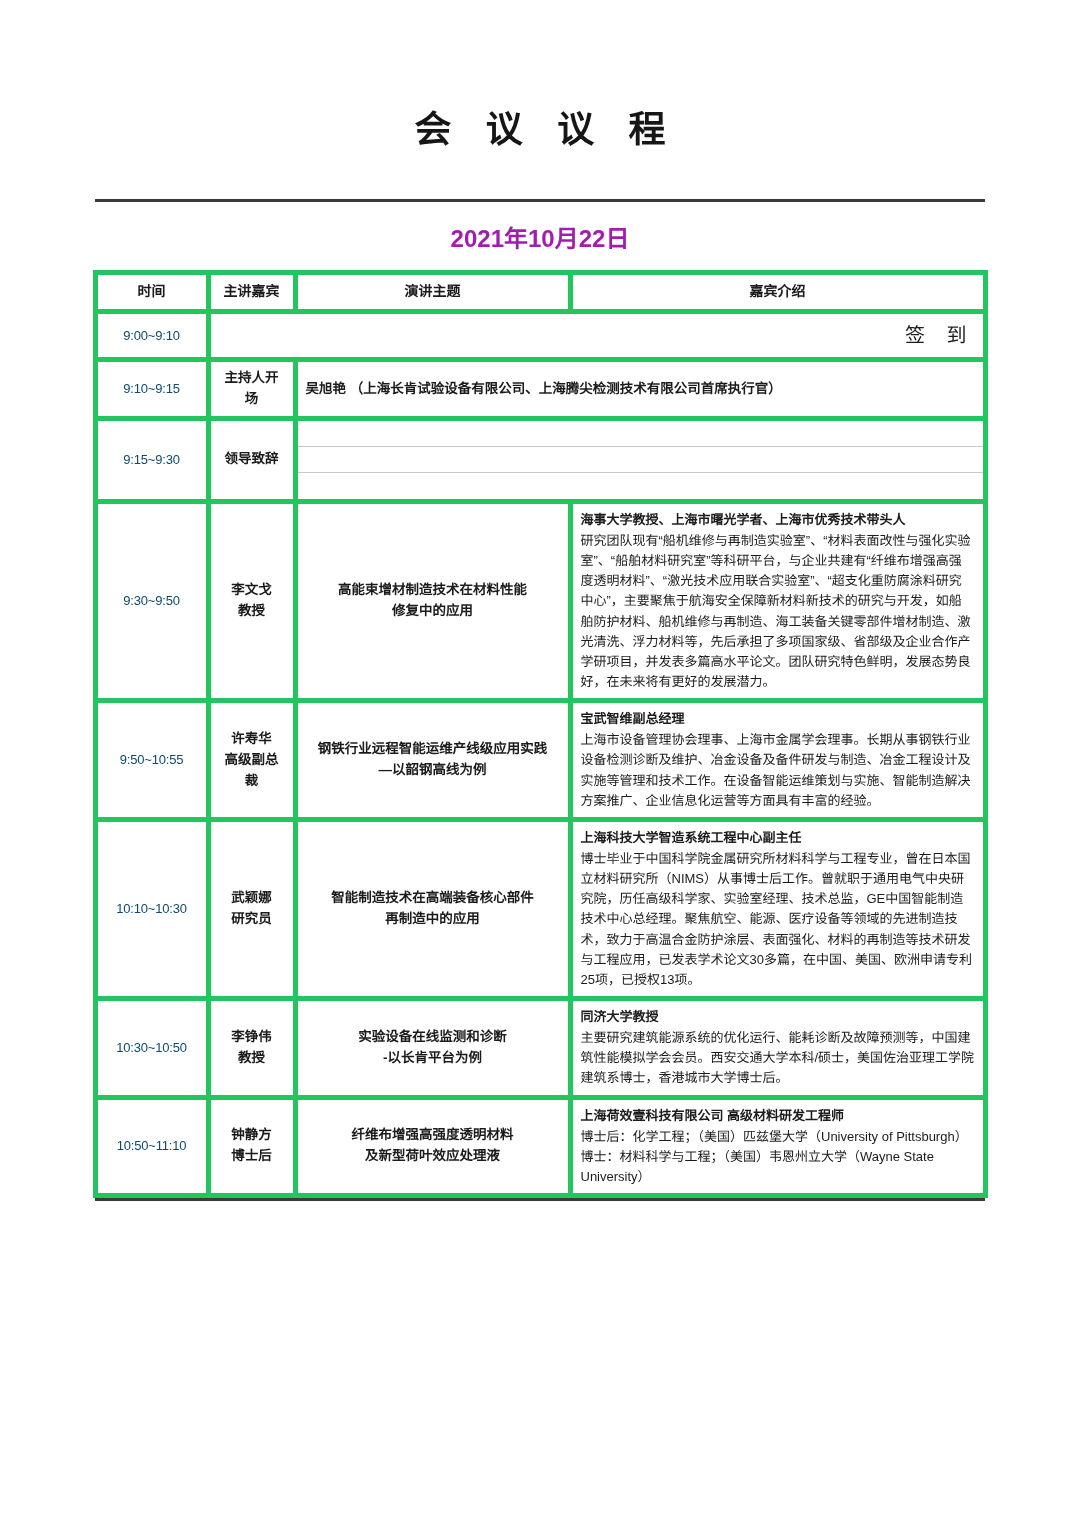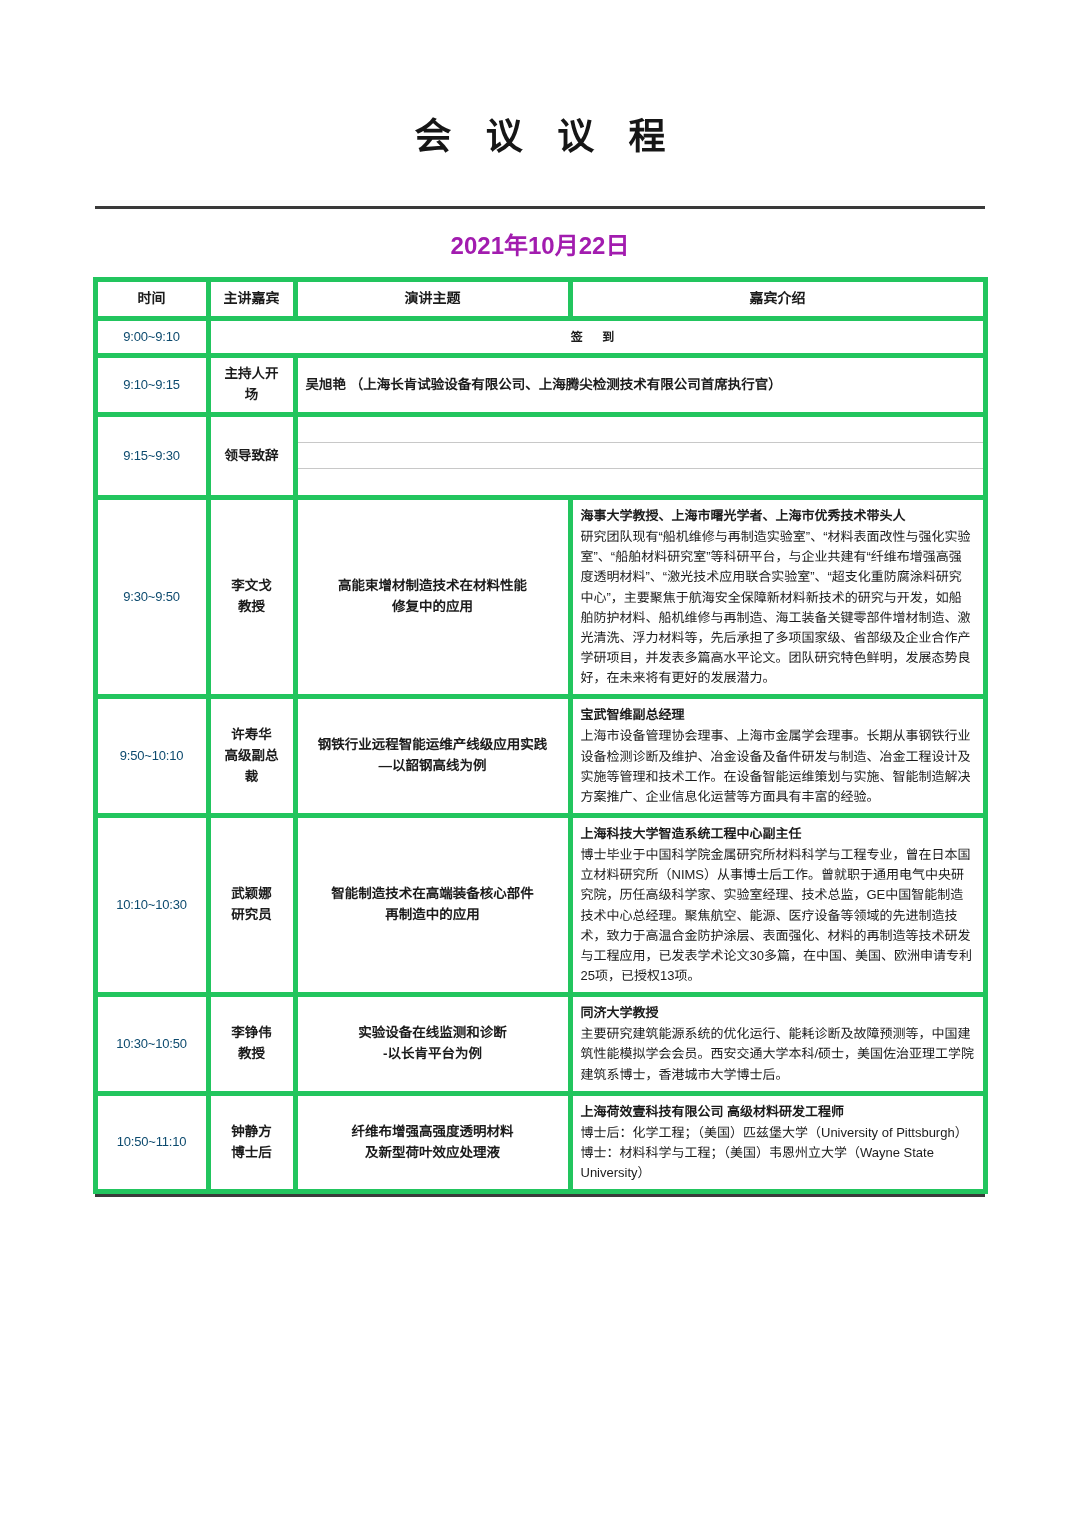--- a/index.html
+++ b/index.html
@@ -14,21 +14,21 @@
     height: 1528px;
     font-family: "Liberation Sans", "DejaVu Sans", sans-serif;
     color: #1b1b1b;
     overflow: hidden;
   }
 
   .page {
     position: relative;
     width: 1080px;
     height: 1528px;
-    padding: 15px;
+    padding: 8px;
   }
 
   .doc-title {
     text-align: center;
     font-size: 37px;
     font-weight: bold;
     letter-spacing: 12px;
     text-indent: 12px;
     color: #161616;
     margin: 0;
@@ -115,23 +115,23 @@
 
   .bio-head {
     font-weight: bold;
     display: block;
     margin-bottom: 1px;
   }
   .bio-body { display: block; }
   .bio-line { display: block; }
 
   .cell-center-merged {
-    text-align: center;
-    font-weight: bold;
-    font-size: 12px;
+    text-align: right;
+    font-weight: normal;
+    font-size: 20px;
   }
 
   .cell-left-merged {
     text-align: left;
     font-weight: bold;
     font-size: 13.5px;
     padding-left: 22px;
   }
 
   .sign-text { letter-spacing: 8px; }
@@ -219,21 +219,21 @@
           <span>高能束增材制造技术在材料性能</span><br>
           <span>修复中的应用</span>
         </td>
         <td class="cell-bio">
           <span class="bio-head">海事大学教授、上海市曙光学者、上海市优秀技术带头人</span>
           <span class="bio-body">研究团队现有“船机维修与再制造实验室”、“材料表面改性与强化实验室”、“船舶材料研究室”等科研平台，与企业共建有“纤维布增强高强度透明材料”、“激光技术应用联合实验室”、“超支化重防腐涂料研究中心”，主要聚焦于航海安全保障新材料新技术的研究与开发，如船舶防护材料、船机维修与再制造、海工装备关键零部件增材制造、激光清洗、浮力材料等，先后承担了多项国家级、省部级及企业合作产学研项目，并发表多篇高水平论文。团队研究特色鲜明，发展态势良好，在未来将有更好的发展潜力。</span>
         </td>
       </tr>
 
       <tr>
-        <td class="cell-time">9:50~10:10</td>
+        <td class="cell-time">9:50~10:55</td>
         <td class="cell-guest">
           <span>许寿华</span><br>
           <span>高级副总裁</span>
         </td>
         <td class="cell-topic">
           <span>钢铁行业远程智能运维产线级应用实践</span><br>
           <span>—以韶钢高线为例</span>
         </td>
         <td class="cell-bio">
           <span class="bio-head">宝武智维副总经理</span>

